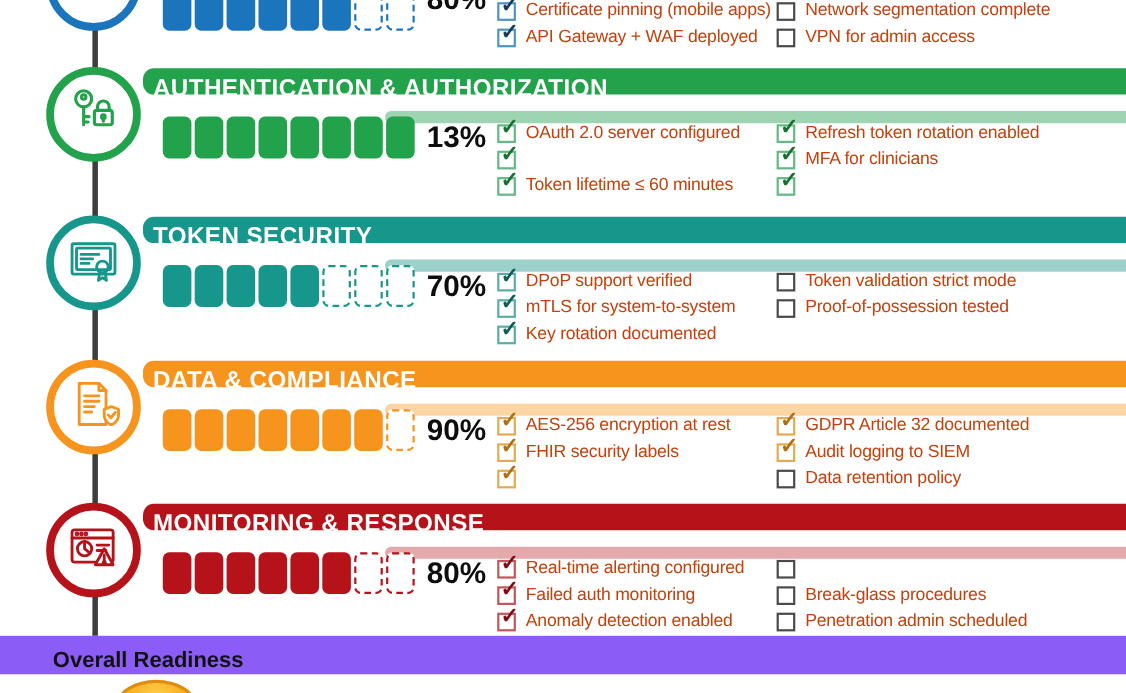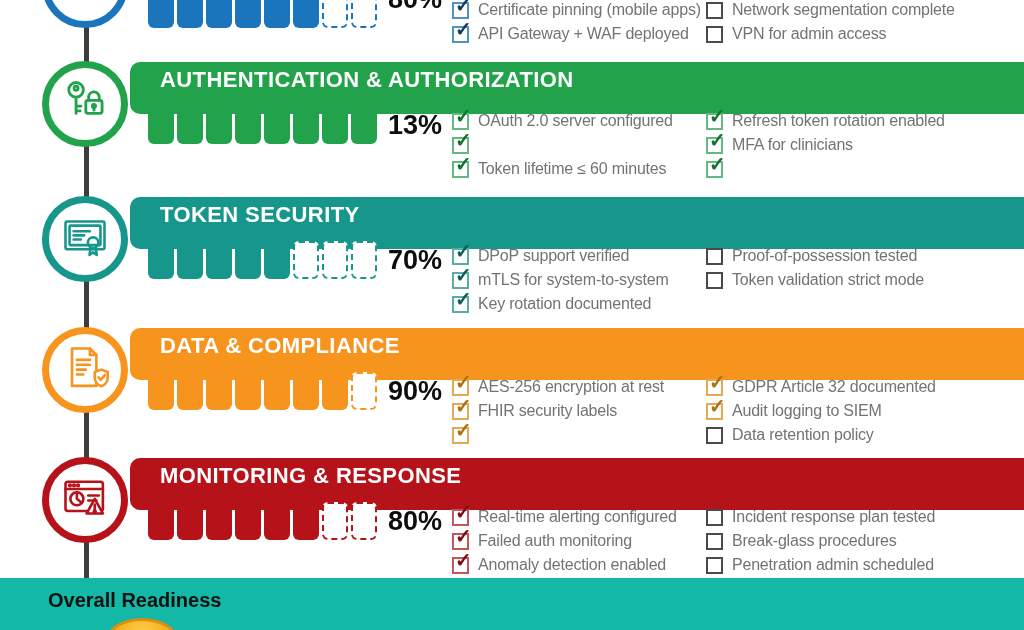--- a/index.html
+++ b/index.html
@@ -3,23 +3,23 @@
 <meta charset="utf-8">
 <style>
   html,body{margin:0;padding:0;}
   body{
     width:1024px;height:630px;position:relative;overflow:hidden;
     background:#ffffff;font-family:"Liberation Sans",sans-serif;
   }
   .connector{position:absolute;left:84px;top:0;width:5px;height:578px;background:#3d3d3d;z-index:0;}
   .section{position:absolute;left:0;width:1024px;height:0;overflow:visible;z-index:1;}
   .banner{
-    position:absolute;left:130px;right:0;top:0;height:52px;background:var(--c);
+    position:absolute;left:130px;right:0;top:0;height:24px;background:var(--c);
     border-radius:10px 0 0 10px;color:#ffffff;font-weight:bold;font-size:22px;
-    line-height:36px;padding-left:30px;box-sizing:border-box;letter-spacing:.4px;white-space:nowrap;
+    line-height:36px;padding-left:9px;box-sizing:border-box;letter-spacing:.4px;white-space:nowrap;
   }
   .echo{position:absolute;left:350px;right:0;top:39px;height:11px;background:var(--light);border-radius:8px 0 0 8px;}
   .node{
     position:absolute;left:42px;top:-1px;width:86px;height:86px;box-sizing:border-box;
     border:7px solid var(--c);border-radius:50%;background:#fff;color:var(--c);
     display:flex;align-items:center;justify-content:center;z-index:2;
   }
   .node svg{width:52px;height:52px;}
   .node-top{top:-58px;}
   .bar{position:absolute;left:148px;top:44px;display:flex;}
@@ -30,22 +30,22 @@
   .pct{position:absolute;left:388px;top:44px;height:38px;line-height:38px;font-size:27px;font-weight:bold;color:#0d0d0d;}
   .pct-top{top:-20px;}
   .col{position:absolute;top:47px;display:flex;flex-direction:column;}
   .col-l{left:452px;}
   .col-r{left:706px;}
   .col-top{top:-2px;}
   .check-row{display:flex;align-items:center;height:24px;}
   .cbx{position:relative;width:17px;height:17px;box-sizing:border-box;border:2px solid #4a4a4a;background:#fff;margin-right:9px;flex:none;}
   .cbx.checked{border-color:var(--box);}
   .tick{position:absolute;left:1px;top:-9px;font-size:20px;font-weight:bold;color:var(--dark);line-height:1;}
-  .cl-label{font-size:16px;color:#737373;white-space:nowrap;letter-spacing:-0.2px;}
-  .footer{position:absolute;left:0;top:578px;width:1024px;height:52px;background:#14b8a6;z-index:3;}
+  .cl-label{font-size:16px;color:#c2410c;white-space:nowrap;letter-spacing:-0.2px;}
+  .footer{position:absolute;left:0;top:578px;width:1024px;height:35px;background:#8b5cf6;z-index:3;}
   .footer-title{position:absolute;left:48px;top:11px;font-size:20px;font-weight:bold;color:#111111;}
   .gauge{position:absolute;left:106px;top:40px;width:72px;height:44px;border-radius:50%;
     background:radial-gradient(circle at 50% 40%,#ffd34d 0%,#f7a515 80%);border:3px solid #df8d0f;box-sizing:border-box;}
 </style>
 </head>
 <body>
 
 <div class="connector"></div>
 
 <div class="section" style="top: 0px; --c: #1b75bc; --light: #a9cbe6; --box: #4f93c4; --dark: #173a57;">
@@ -199,25 +199,25 @@
       <div class="check-row">
         <span class="cbx checked">
           <span class="tick">✓</span>
         </span>
         <span class="cl-label">Key rotation documented</span>
       </div>
     </div>
   <div class="col col-r">
       <div class="check-row">
         <span class="cbx"></span>
+        <span class="cl-label">Token validation strict mode</span>
+      </div>
+      <div class="check-row">
+        <span class="cbx"></span>
         <span class="cl-label">Proof-of-possession tested</span>
-      </div>
-      <div class="check-row">
-        <span class="cbx"></span>
-        <span class="cl-label">Token validation strict mode</span>
       </div>
     </div>
 </div>
 
 <div class="section" style="top: 328px; --c: #f7941e; --light: #fbd6a4; --box: #e3aa52; --dark: #b06f10;">
   <div class="echo"></div>
   <div class="banner">
     <span>DATA &amp; COMPLIANCE</span>
   </div>
   <div class="node">
@@ -330,21 +330,20 @@
       <div class="check-row">
         <span class="cbx checked">
           <span class="tick">✓</span>
         </span>
         <span class="cl-label">Anomaly detection enabled</span>
       </div>
     </div>
   <div class="col col-r">
       <div class="check-row">
         <span class="cbx"></span>
-        <span class="cl-label">Incident response plan tested</span>
       </div>
       <div class="check-row">
         <span class="cbx"></span>
         <span class="cl-label">Break-glass procedures</span>
       </div>
       <div class="check-row">
         <span class="cbx"></span>
         <span class="cl-label">Penetration admin scheduled</span>
       </div>
     </div>

